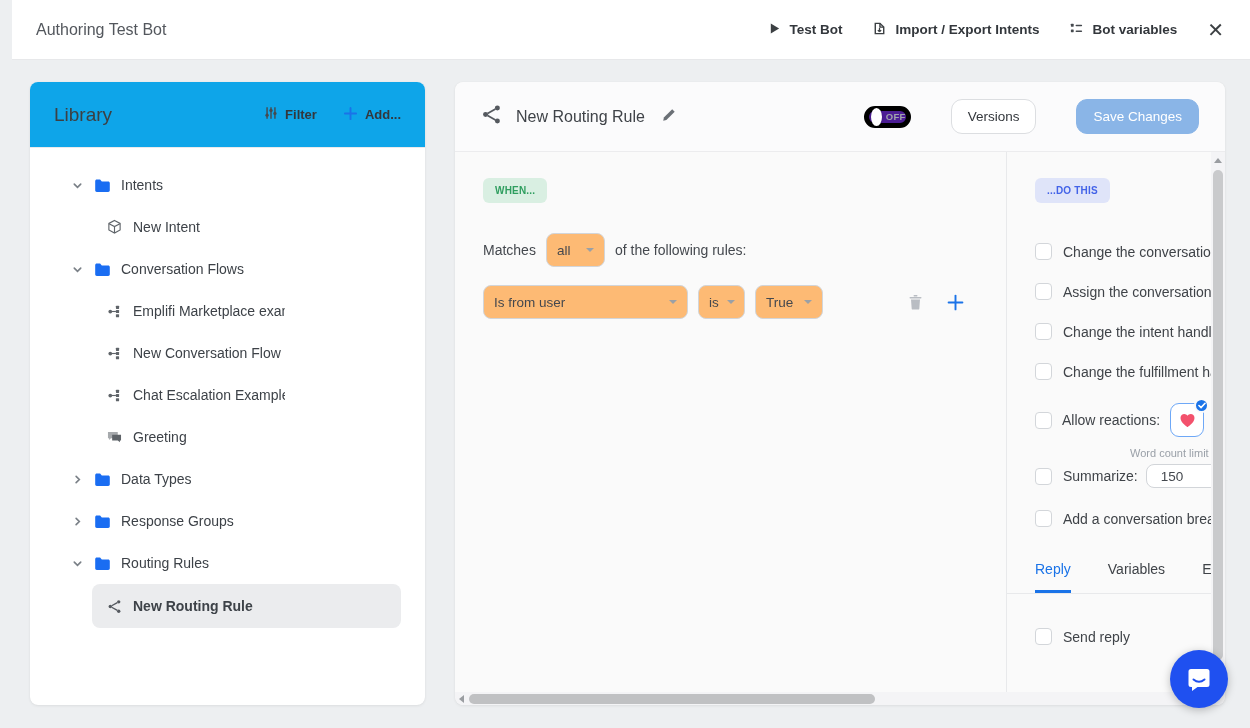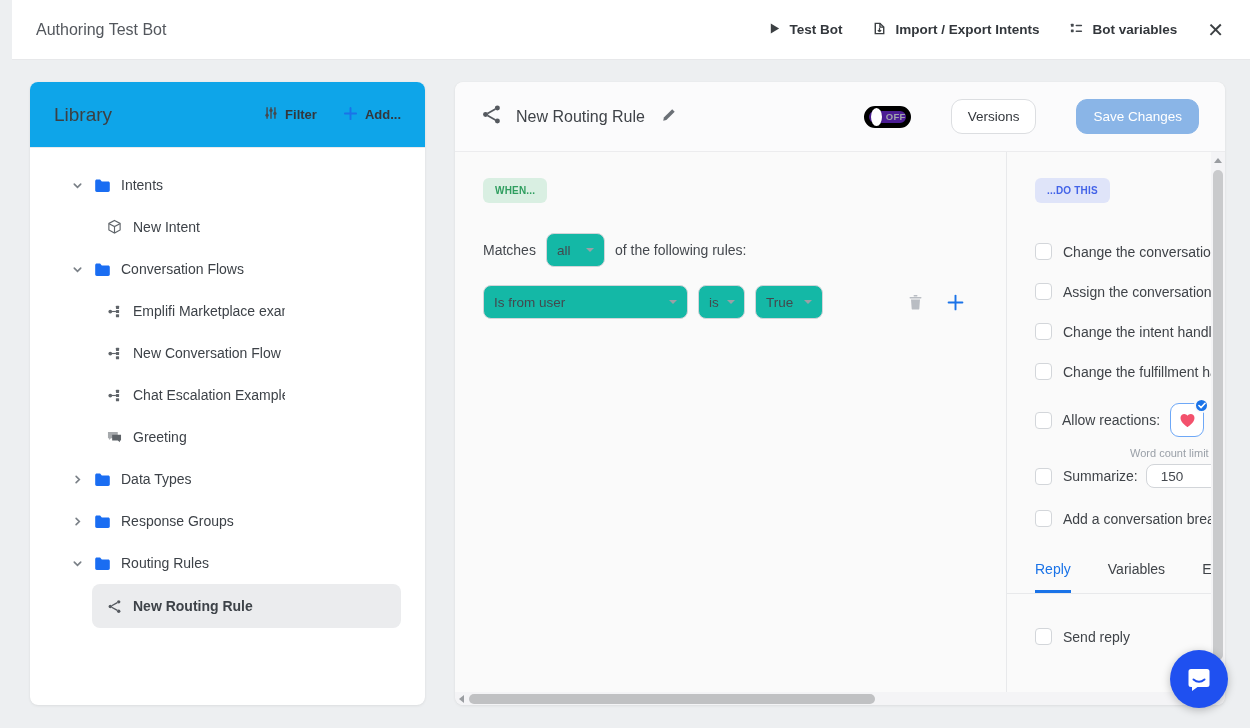--- a/index.html
+++ b/index.html
@@ -75,21 +75,21 @@
   
   .main-content { display:flex; height:540px; }
   .rules-col { flex:0 0 552px; border-right:1px solid #e8e9eb; padding:26px 28px; }
   .dothis-col { flex:1; overflow:hidden; padding:26px 0 0 28px; position:relative; }
 
   .badge { display:inline-block; font-size:10px; font-weight:700; padding:7px 12px; border-radius:6px; letter-spacing:.2px; }
   .badge-when { background:#d9efe2; color:#2f9e5f; }
   .badge-dothis { background:#dfe4f9; color:#4363e8; }
 
   .matches-row { margin-top:30px; display:flex; align-items:center; gap:10px; font-size:14px; color:#44484e; }
-  .dd { background:#14b8a6; border:1px solid #d2d5d9; border-radius:8px; height:32px;
+  .dd { background:#fdba74; border:1px solid #d2d5d9; border-radius:8px; height:32px;
     display:flex; align-items:center; padding:16px 10px; gap:8px; font-size:13.5px; color:#44484e; cursor:pointer; }
   .caret { width:0; height:0; border-left:4px solid transparent; border-right:4px solid transparent;
     border-top:4.5px solid #9aa0a6; flex:none; }
   .dd-all { width:59px; justify-content:space-between; }
   .rule-row { margin-top:18px; display:flex; align-items:center; }
   .dd-field { width:205px; justify-content:space-between; }
   .dd-op { width:47px; justify-content:space-between; margin-left:10px; }
   .dd-val { width:68px; justify-content:space-between; margin-left:10px; }
   .trash { margin-left:auto; cursor:pointer; display:flex; }
   .plus-big { margin:0 14px 0 24px; cursor:pointer; display:flex; }

